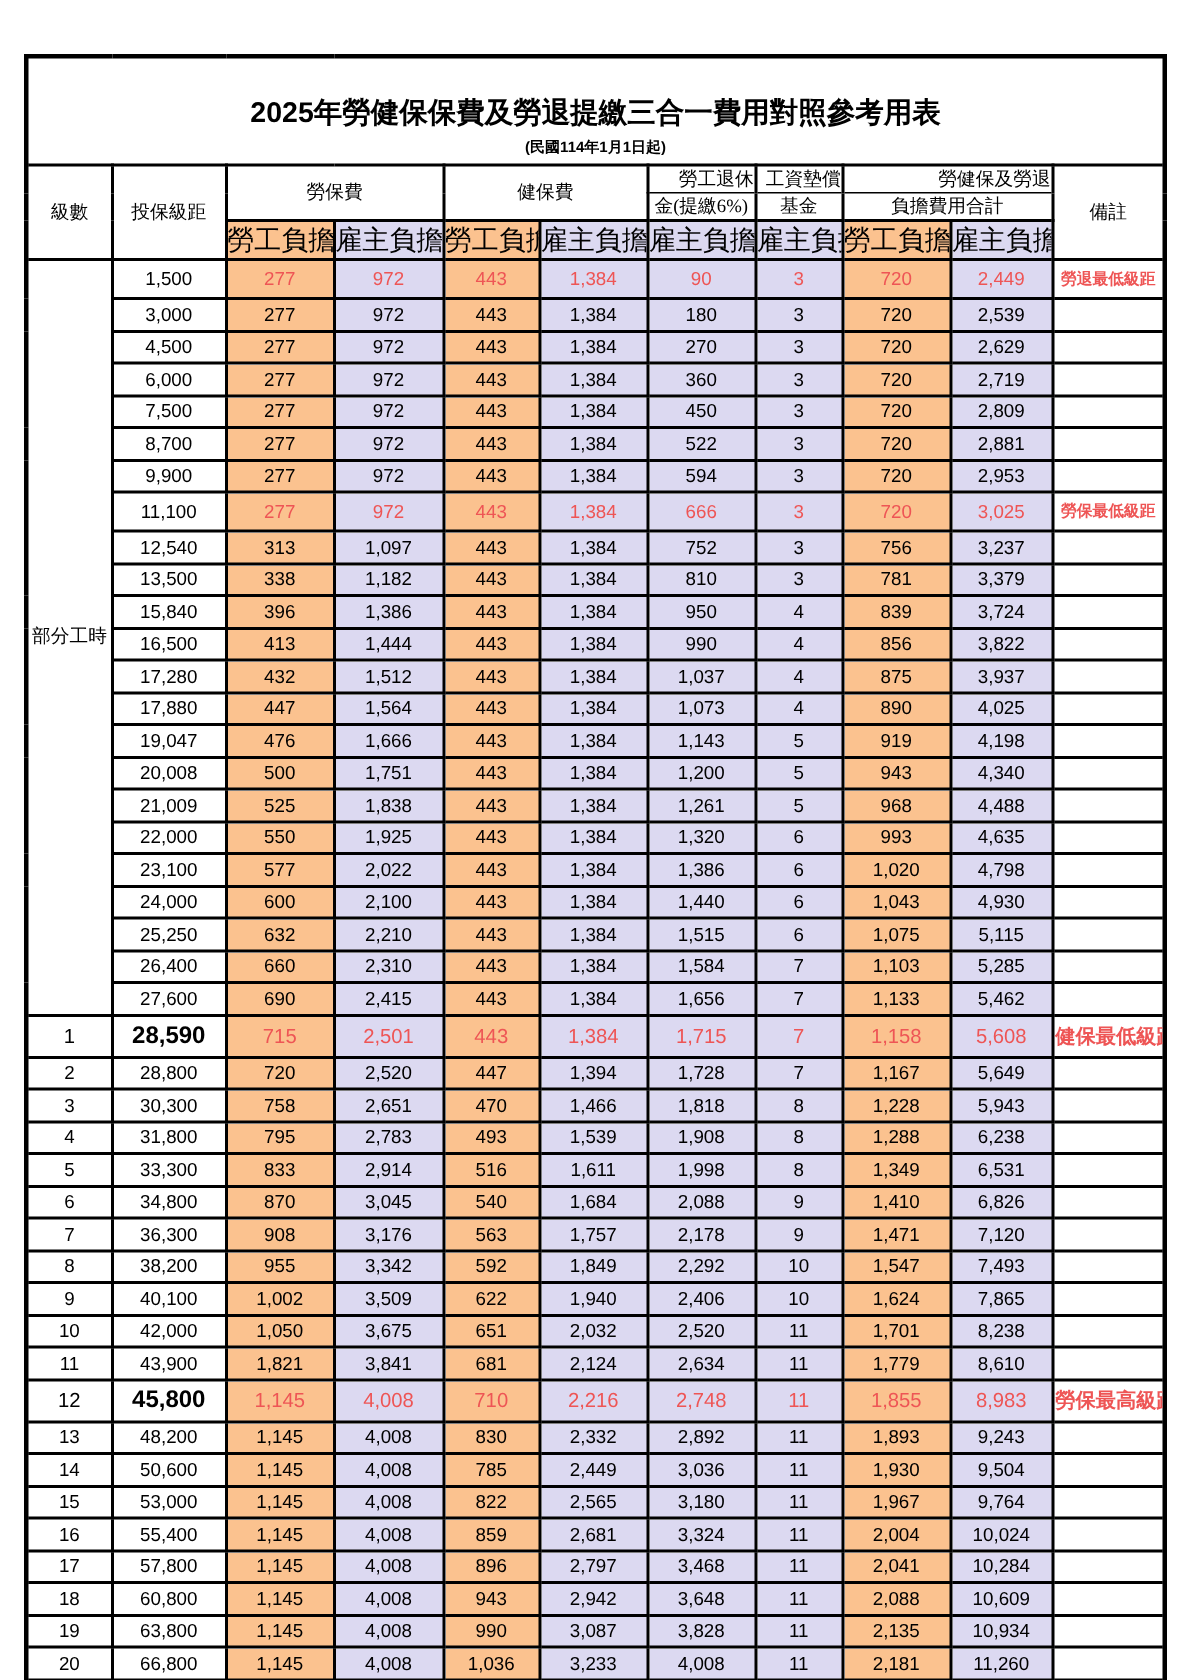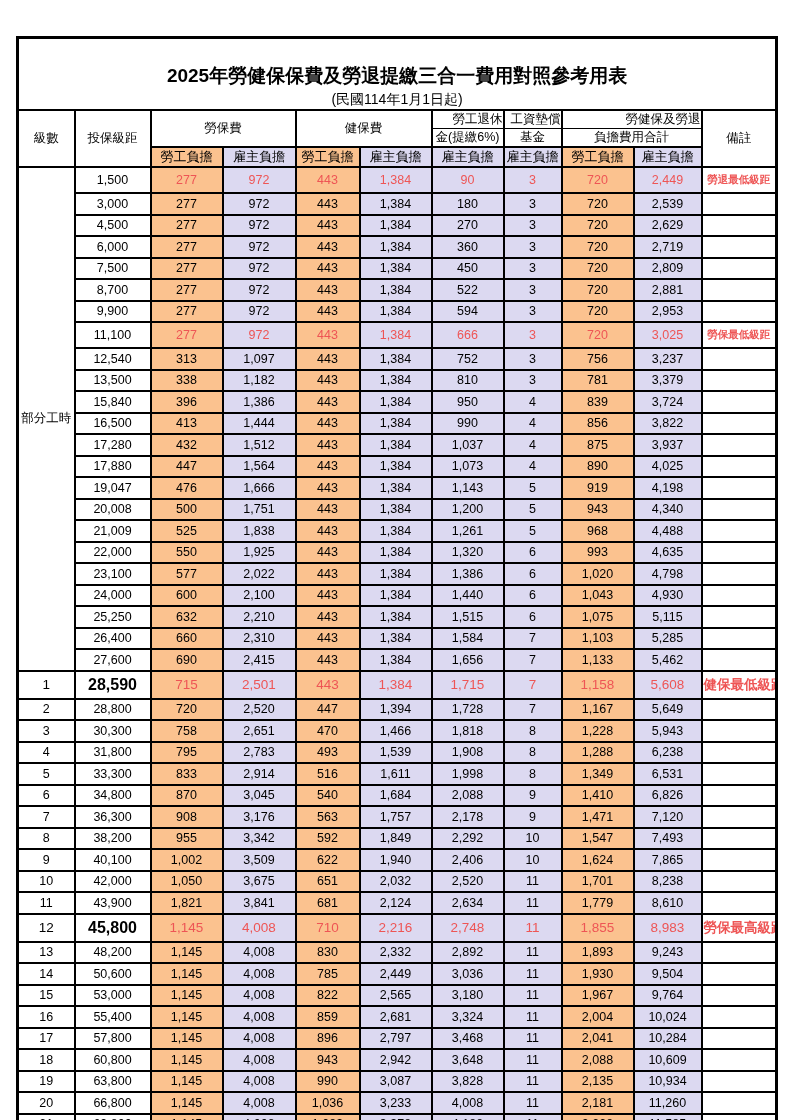--- a/index.html
+++ b/index.html
@@ -15,25 +15,25 @@
     border:3px solid #000;
   }
   th,td{
     border:2px solid #000;
     text-align:center;vertical-align:middle;
     padding:0;font-weight:normal;
     white-space:nowrap;overflow:hidden;
   }
   .title-cell{height:48px;background:#fff;}
   .title-line{font-size:19px;font-weight:bold;line-height:26px;margin-top:24px;}
-  .subtitle-line{font-size:14px;font-weight:normal;line-height:20px;}
+  .subtitle-line{font-size:10px;font-weight:bold;line-height:20px;}
   .hA th,.hB th{font-size:12.5px;height:14px;background:#fff;}
-  .hC th{font-size:13px;height:15px;}
+  .hC th{font-size:18px;height:15px;}
   .hA th.mid{border-bottom:1px solid #000;text-align:right;}
-  .hB th{border-top:1px solid #000;}
+  .hB th{border-top:1px solid #000;font-family:Liberation Serif, serif;}
   td{font-size:12.5px;height:19.5px;background:#fff;}
   th.emp,td.emp{background:#fbc28f;}
   th.er,td.er{background:#dcd9f1;}
   td.lvl,td.bk{background:#fff;}
   tr.hl td{color:#ee5555;height:24px;}
   tr.hl td.lvl,tr.hl td.bk{color:#000;margin-top:40px;}
   tr.big td{font-size:13.5px;height:26px;}
   tr.big td.bk{font-weight:bold;font-size:16px;}
   tr.big td.lvl{font-size:13.5px;}
   td.note{font-size:10.5px;color:#ee5555;font-weight:bold;background:#fff;padding:0 1px;}

